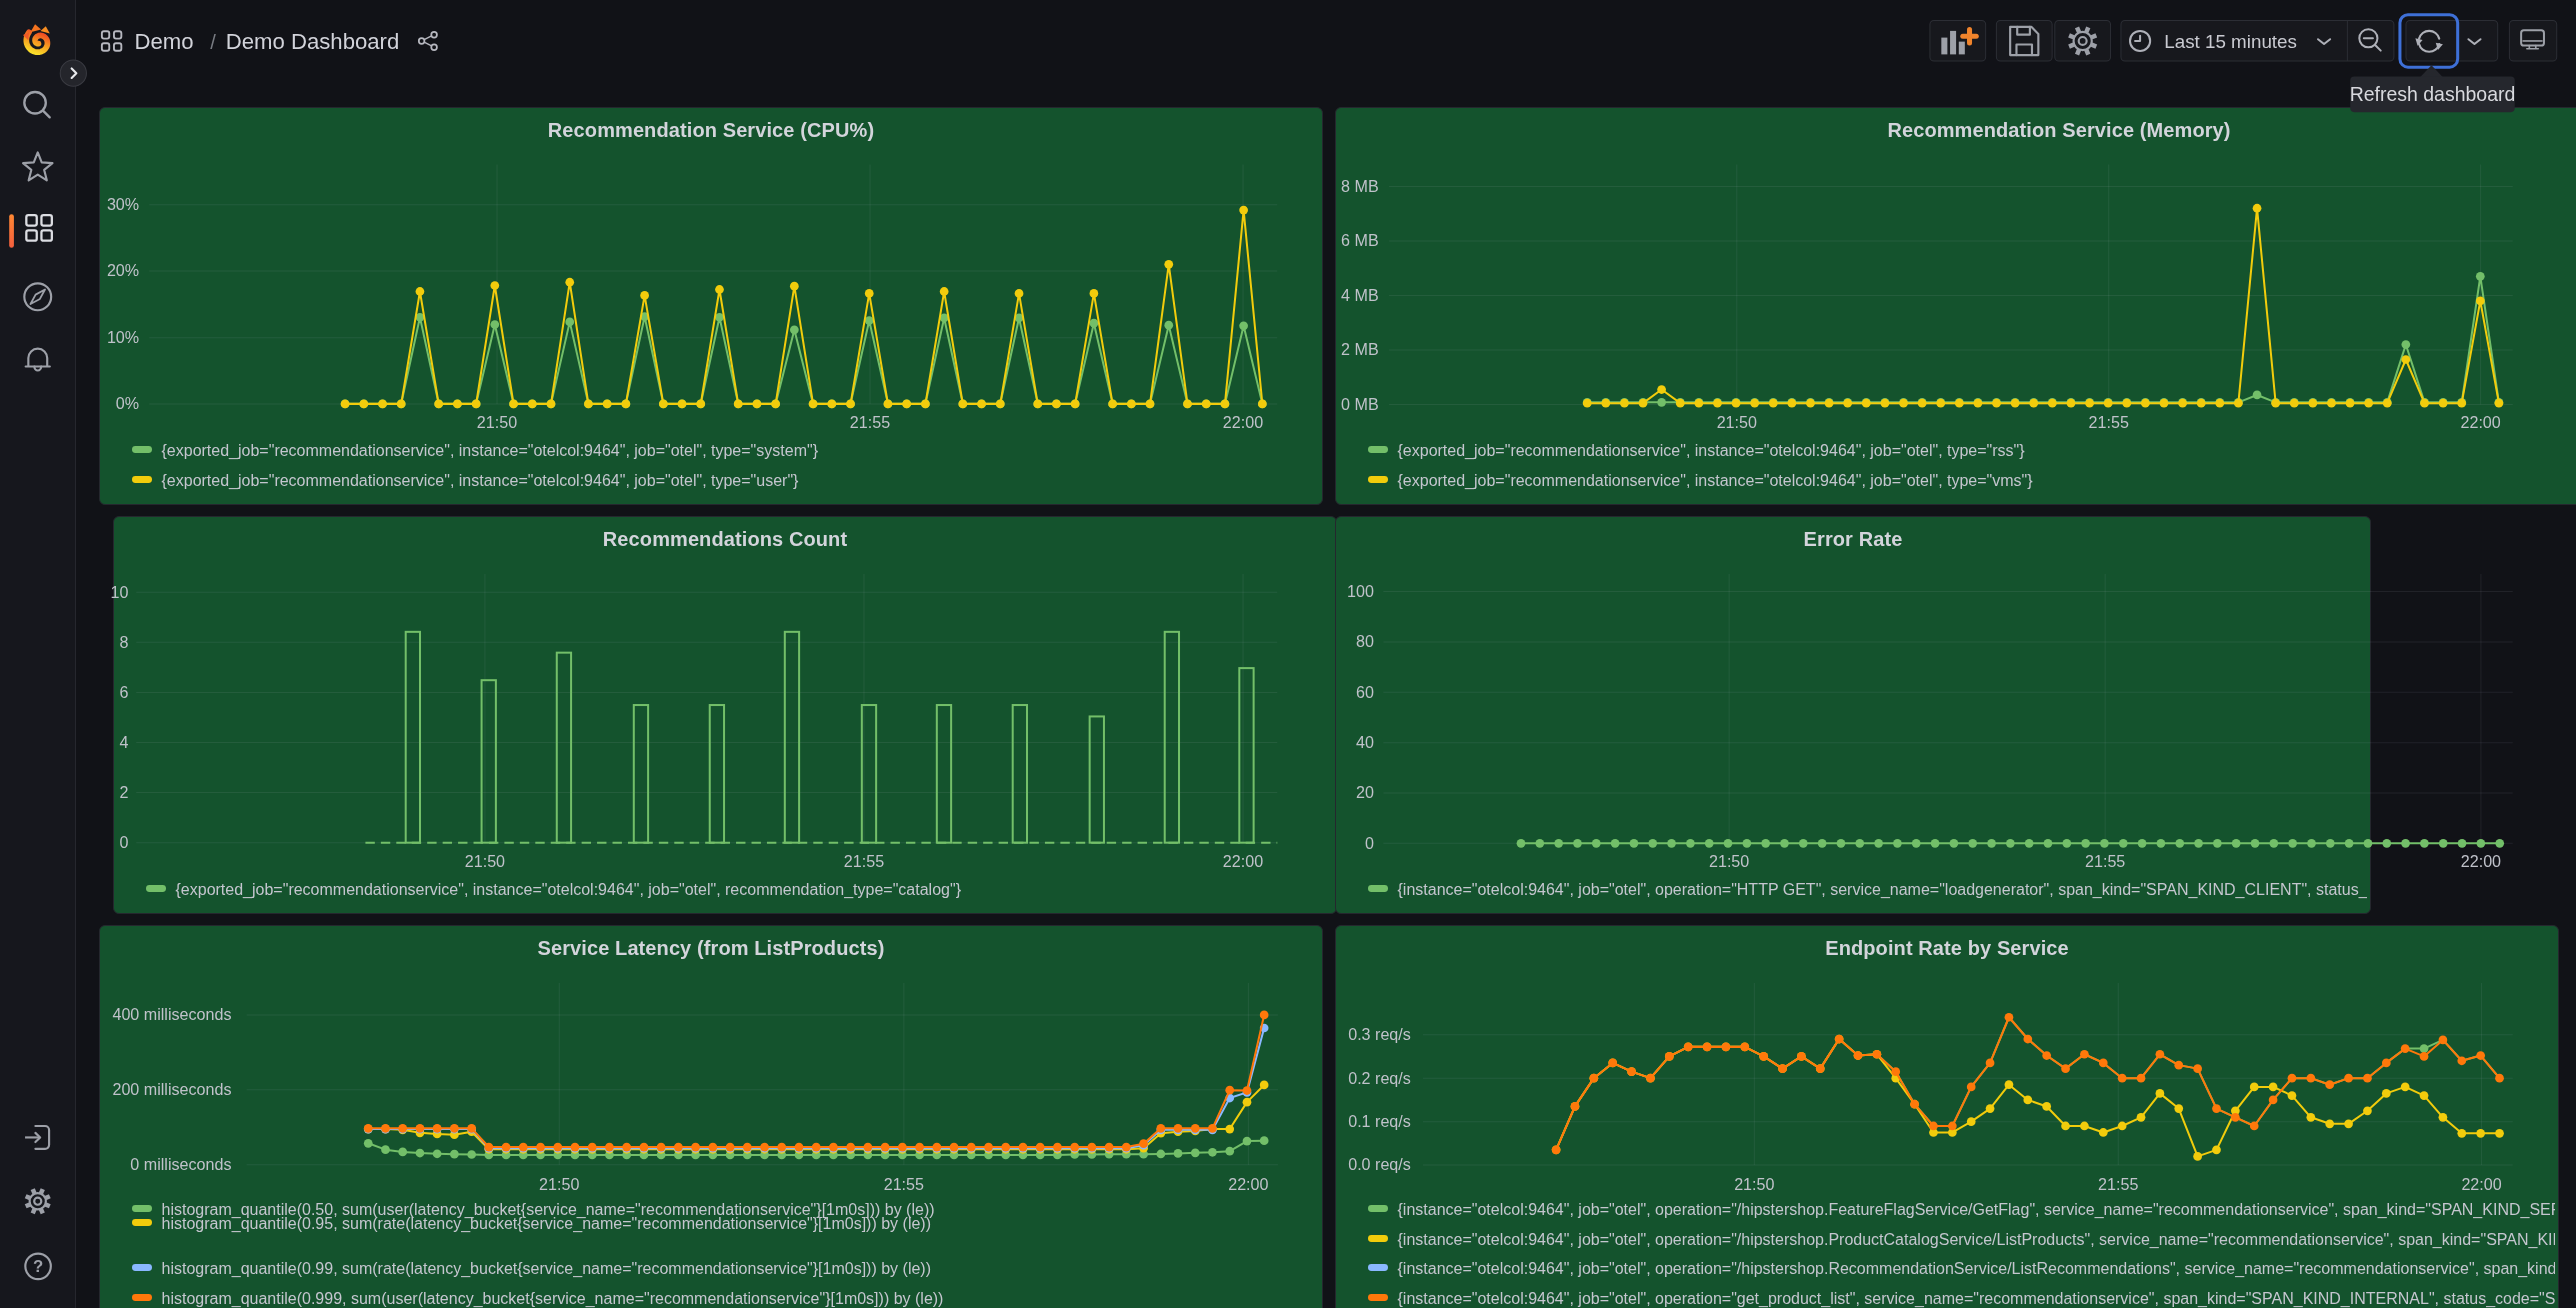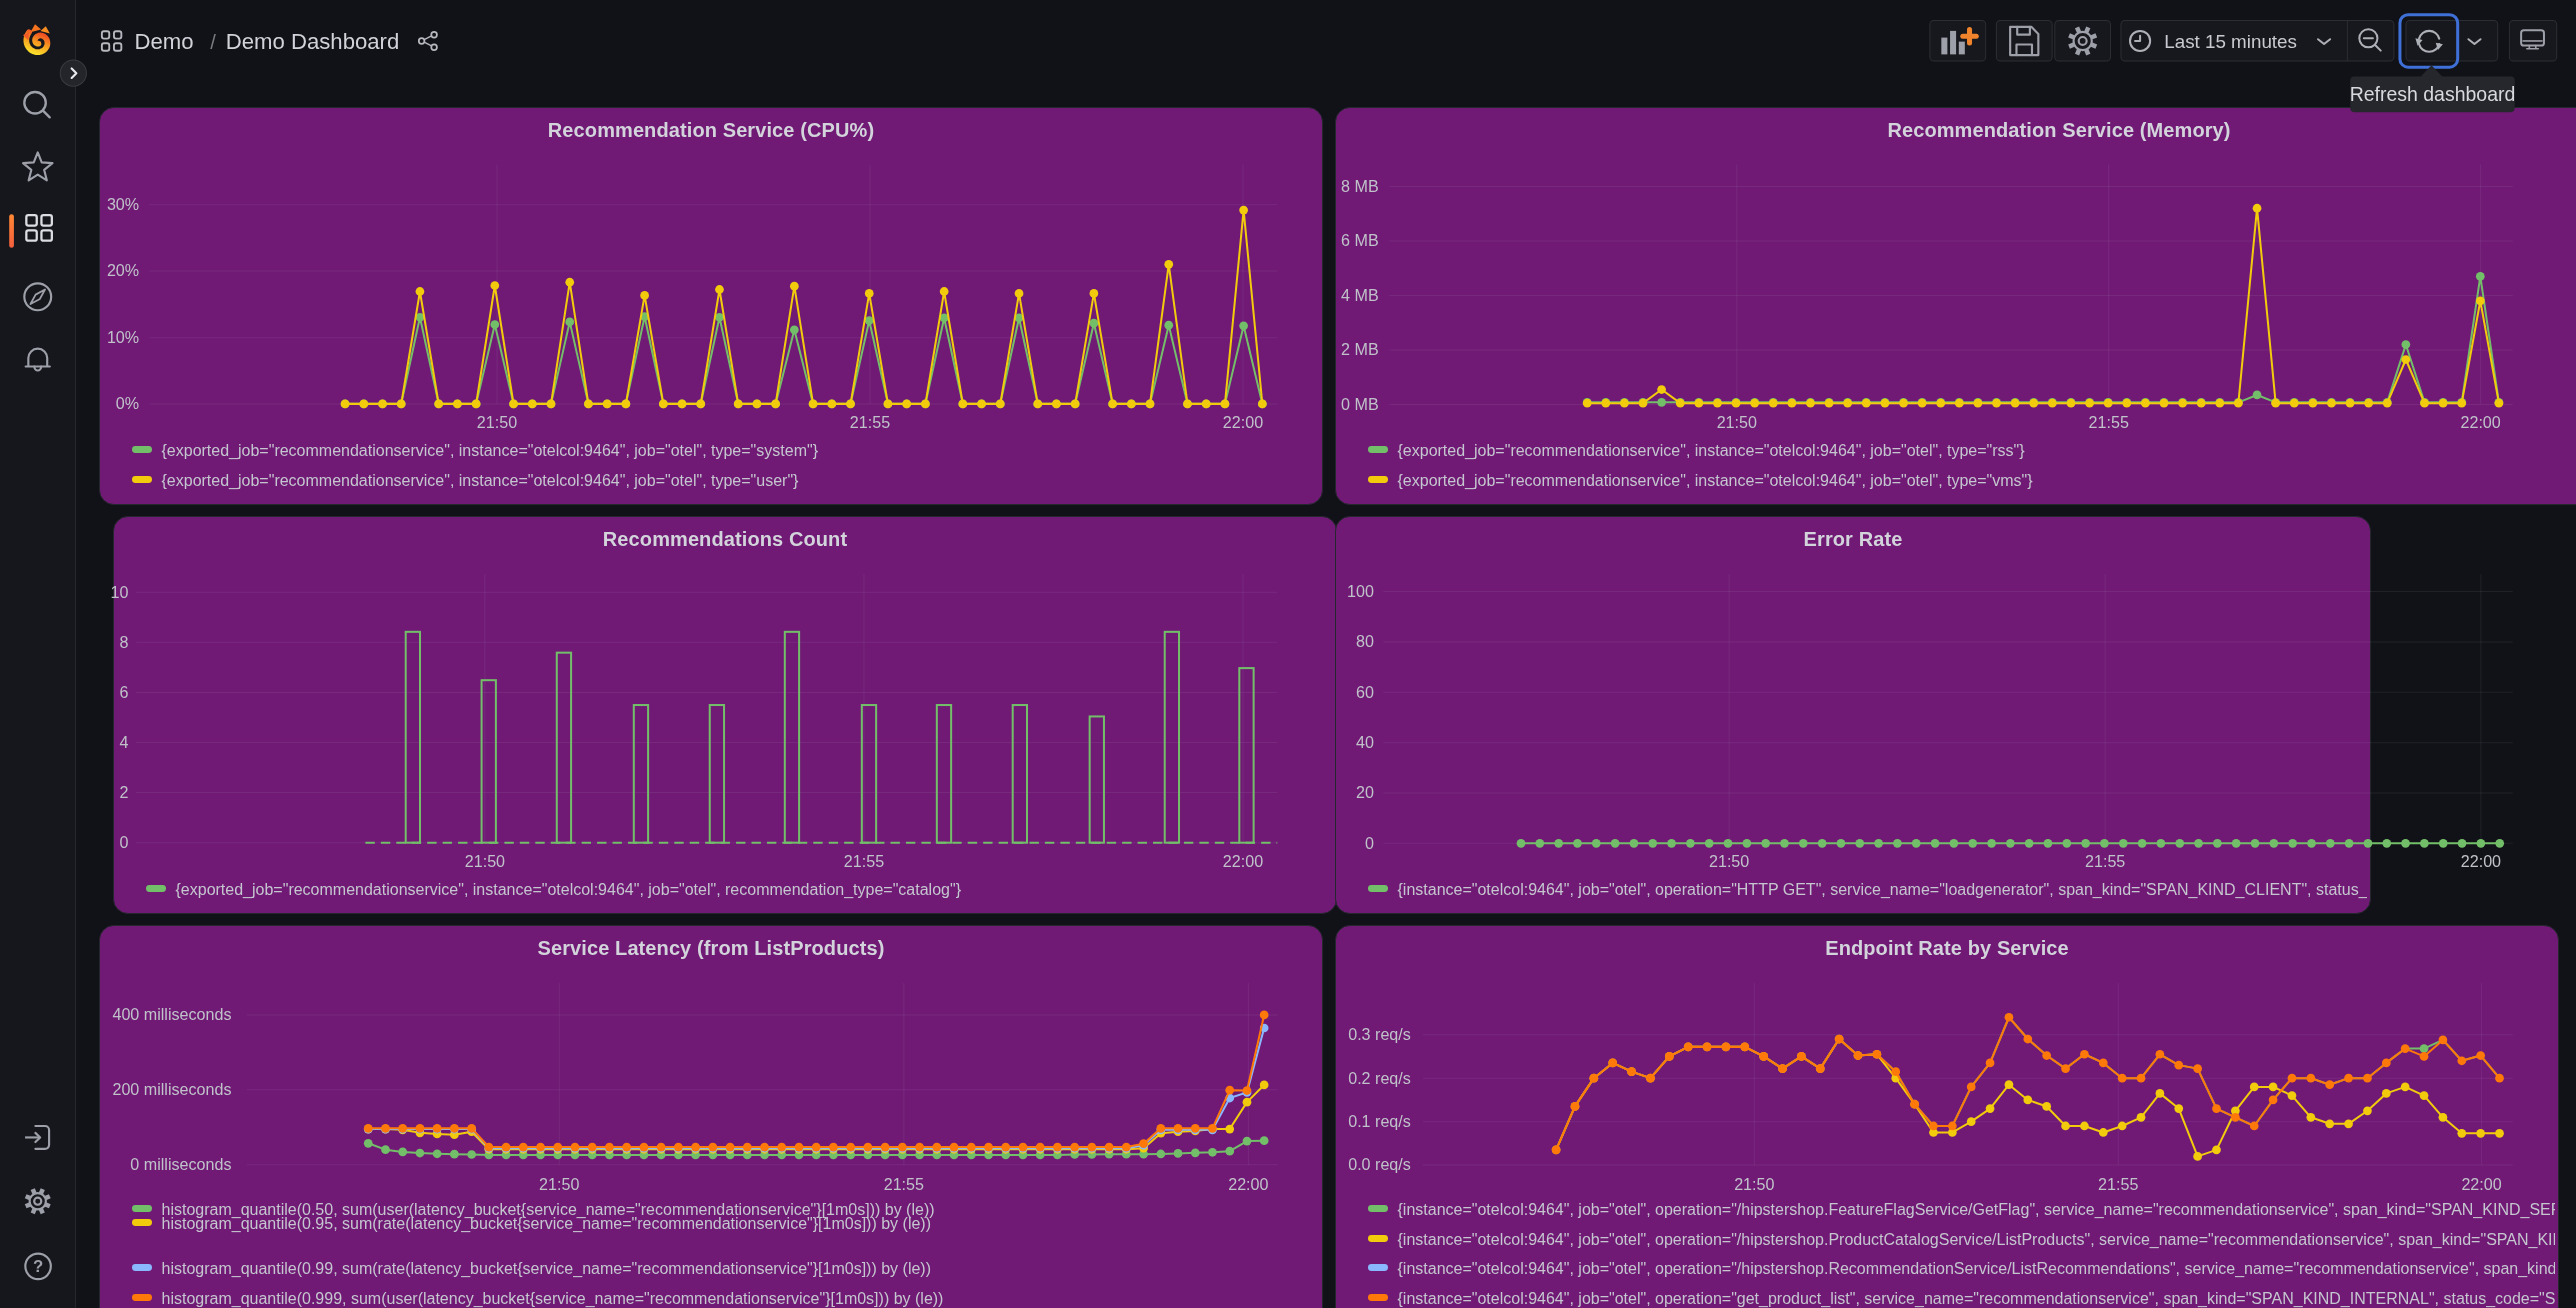--- a/index.html
+++ b/index.html
@@ -1,19 +1,19 @@
 <!DOCTYPE html>
 <html style="font-size:10.7px"><head><meta charset="utf-8"><style>
 * { margin:0; padding:0; box-sizing:border-box; }
 html,body { width:2576px; height:1308px; background:#111217; overflow:hidden;
   font-family:"Liberation Sans", sans-serif; }
 #sidebar { position:absolute; left:0; top:0; width:76px; height:1308px;
   background:#16171d; border-right:0.7px solid #26272e; }
-.panel { position:absolute; background:#701a75; border:0.7px solid #25272e;
-  border-radius:15px; overflow:hidden; }
+.panel { position:absolute; background:#14532d; border:0.7px solid #25272e;
+  border-radius:6px; overflow:hidden; }
 .ptitle { position:absolute; top:10.7px; left:0; right:0; text-align:center;
   font-size:20px; font-weight:700; color:#d3d4db; letter-spacing:0.1px; }
 .lrow { position:absolute; left:32px; right:2.7px; height:20px; white-space:nowrap;
   overflow:hidden; color:#c5c6cf; font-size:16px; line-height:20px; }
 .pill { display:inline-block; width:19.5px; height:7.4px; border-radius:3.4px;
   vertical-align:middle; margin-right:10px; margin-top:-2.7px; }
 .ltxt { vertical-align:middle; }
 #overlay { position:absolute; left:0; top:0; pointer-events:none; }
 </style></head><body>
 <div id="sidebar"></div>

